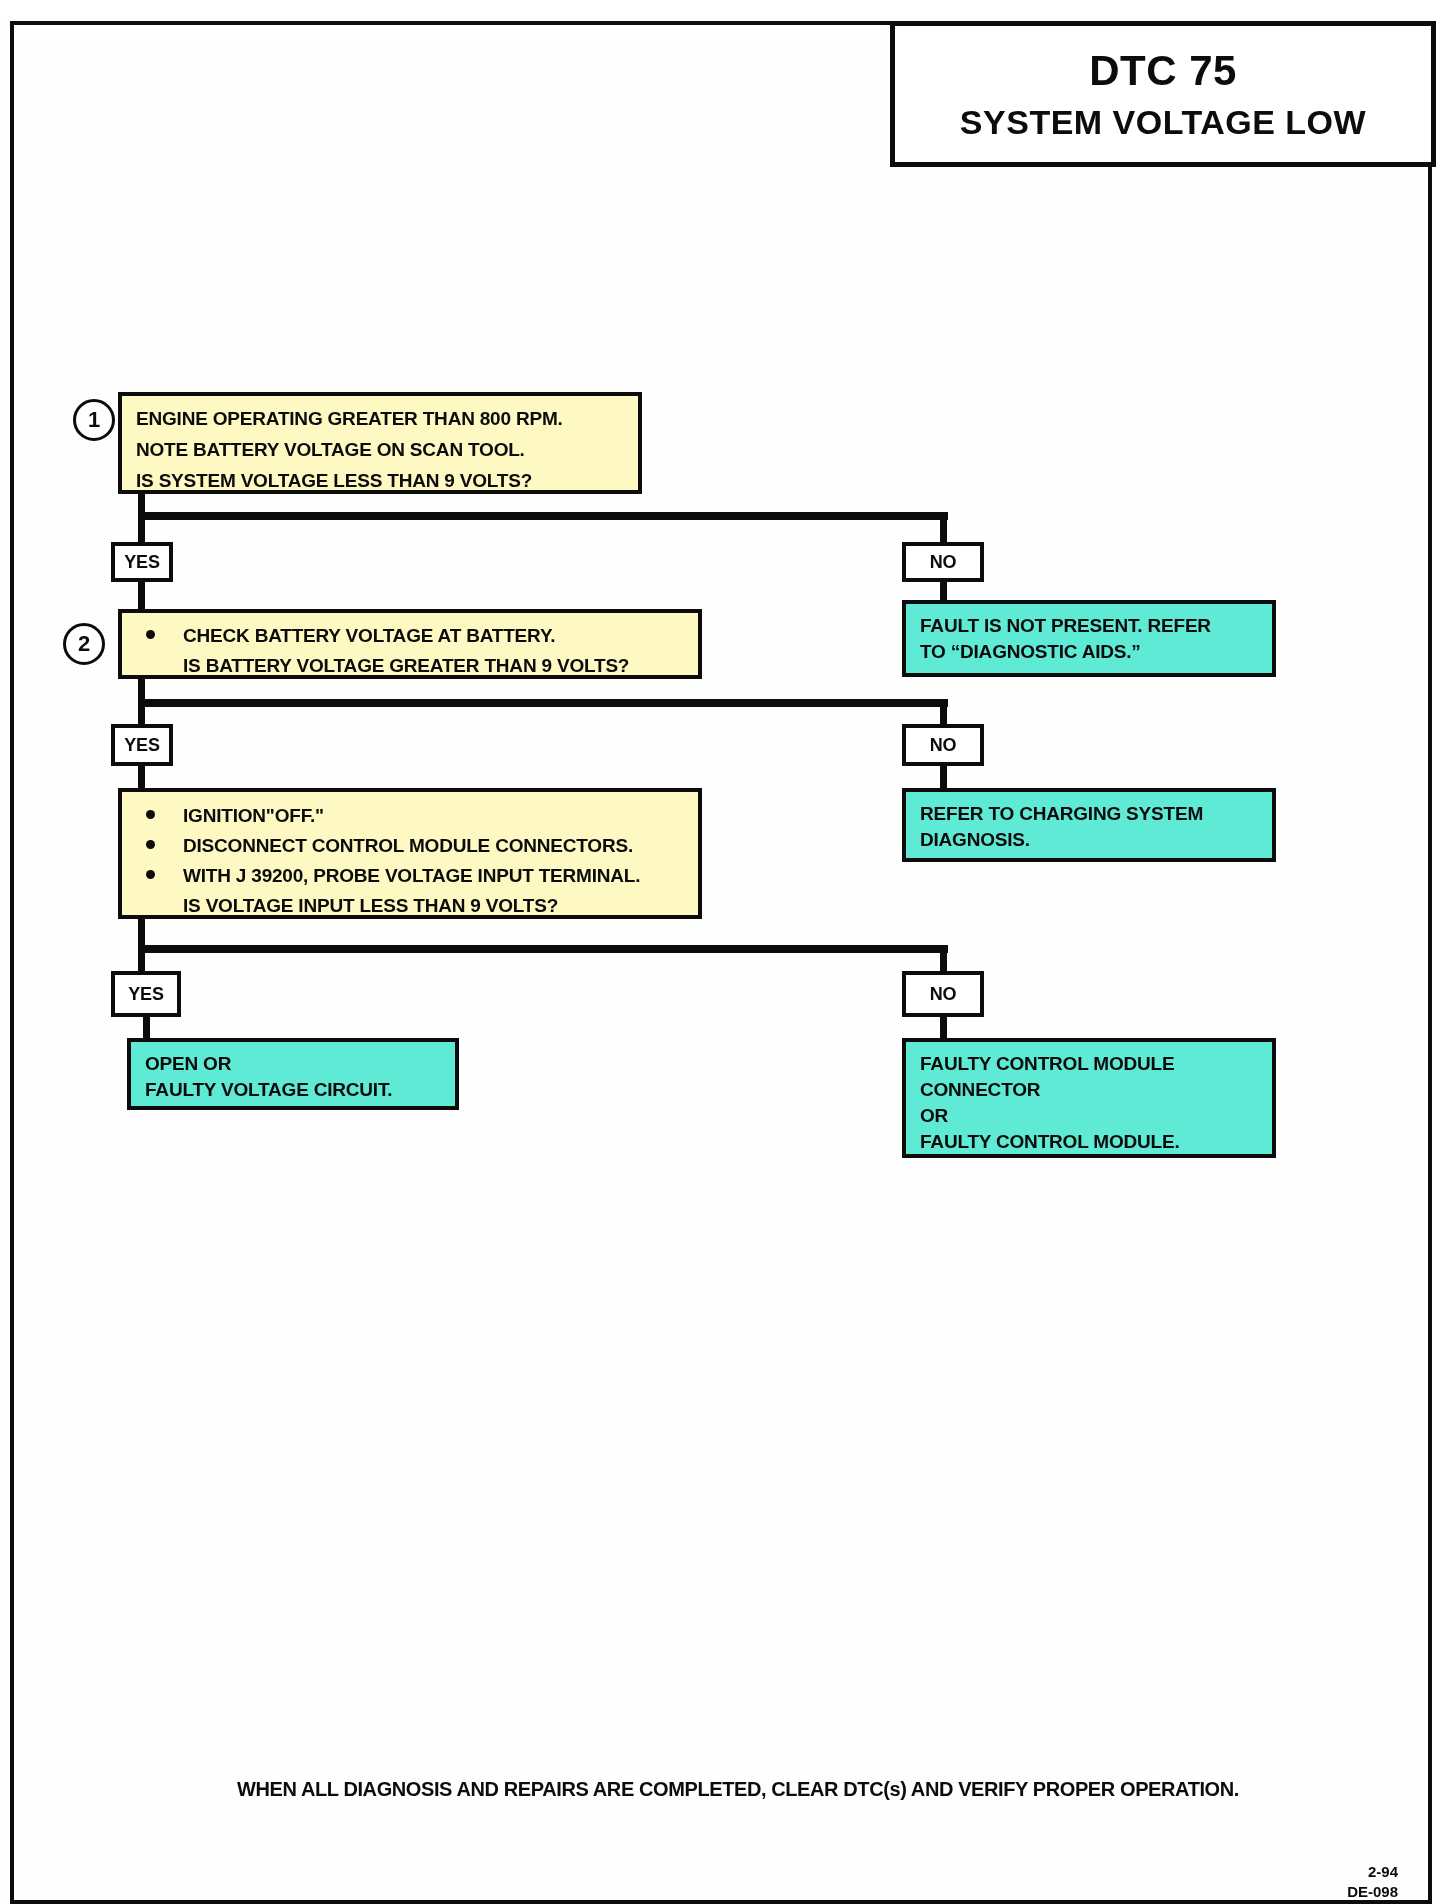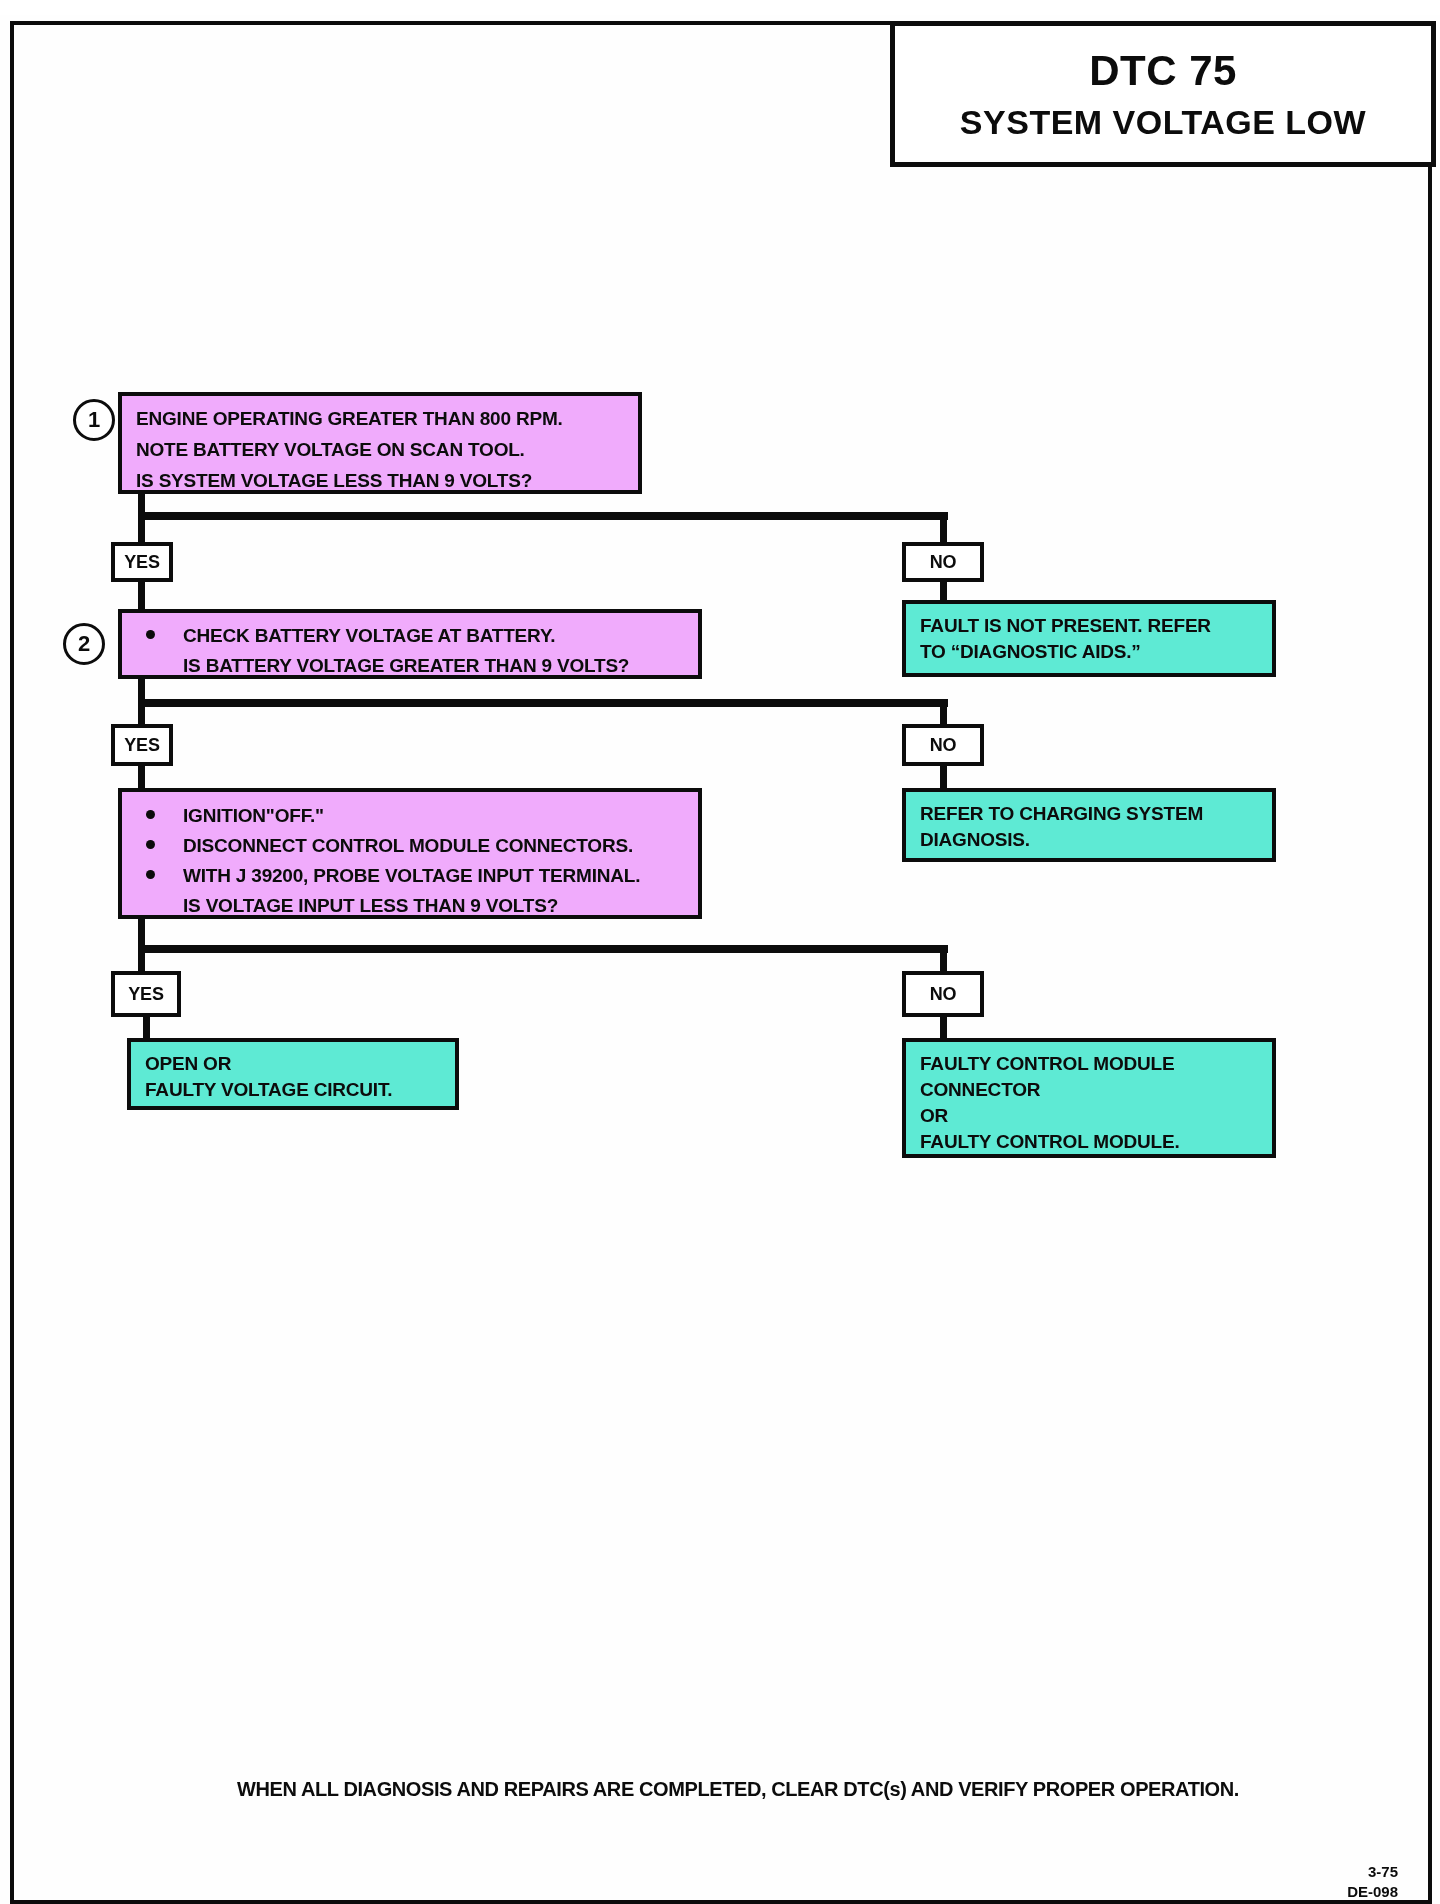--- a/index.html
+++ b/index.html
@@ -43,21 +43,21 @@
     border-radius: 50%;
     background: #fff;
     display: flex; align-items: center; justify-content: center;
     font-size: 22px;
   }
   #c1 { left: 73px; top: 384px; }
   #c2 { left: 63px; top: 608px; }
 
   .dbox {
     position: absolute;
-    background: #f0abfc;
+    background: #fef9c3;
     border: 4px solid #0c0c0c;
     font-size: 19px;
     line-height: 30px;
     padding: 7px 10px 6px 14px;
   }
   #box1 { left: 118px; top: 377px; width: 524px; height: 102px; line-height: 31px; }
   #box2 { left: 118px; top: 594px; width: 584px; height: 70px;  padding-top: 8px; }
   #box3 { left: 118px; top: 773px; width: 584px; height: 131px; padding-top: 9px; }
 
   .brow { display: flex; align-items: flex-start; }
@@ -236,16 +236,16 @@
   <div class="obox" id="module-box">
     <div>FAULTY CONTROL MODULE</div>
     <div>CONNECTOR</div>
     <div>OR</div>
     <div>FAULTY CONTROL MODULE.</div>
   </div>
 
   <div class="footer-note">WHEN ALL DIAGNOSIS AND REPAIRS ARE COMPLETED, CLEAR DTC(s) AND VERIFY PROPER OPERATION.</div>
 
   <div class="refs">
-    <div>3-75</div>
+    <div>2-94</div>
     <div>DE-098</div>
   </div>
 </div>
 
 </body></html>

